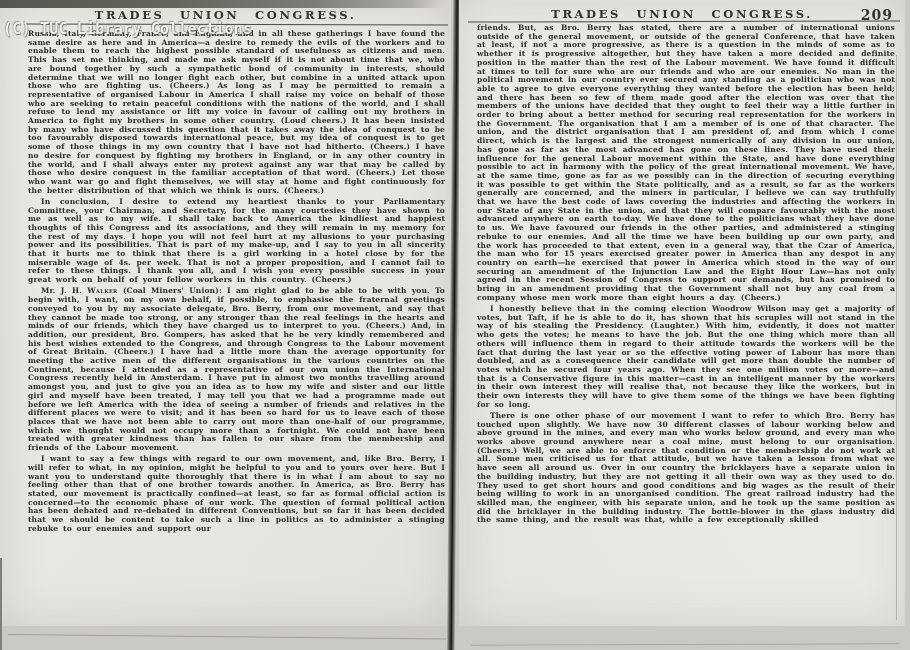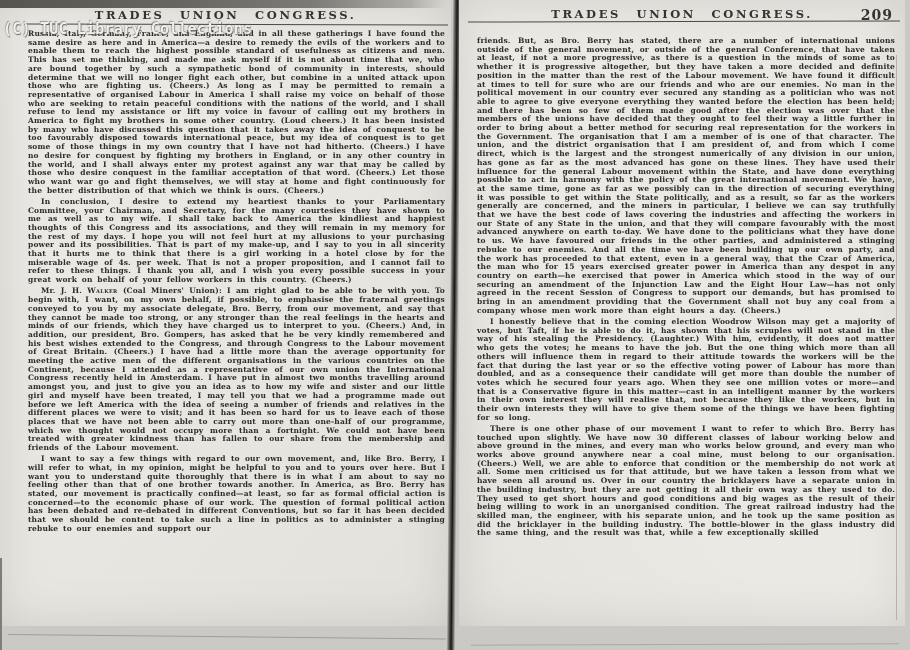--- a/index.html
+++ b/index.html
@@ -69,21 +69,21 @@
     position: absolute;
     text-align: justify;
     color: #2e2d29;
     font-weight: bold;
     font-size: 7.5px;
     line-height: 8.7px;
     word-spacing: 2px;
     letter-spacing: 0.15px;
   }
   .text-left  { left: 28px; top: 30px; width: 417px; }
-  .text-right { left: 18px; top: 37px; width: 418px; }
+  .text-right { left: 18px; top: 24px; width: 418px; }
   .text p { margin: 0; }
   .text p + p { margin-top: 2.5px; }
   .indent { text-indent: 13px; }
   .smallcaps { font-variant: small-caps; letter-spacing: 0.4px; }
 
   .edge-bottom-left {
     position: absolute; left: 8px; top: 634px; width: 438px; height: 1px;
     background: #96948e; transform: rotate(0.6deg); transform-origin: left center;
     opacity: 0.8;
   }

